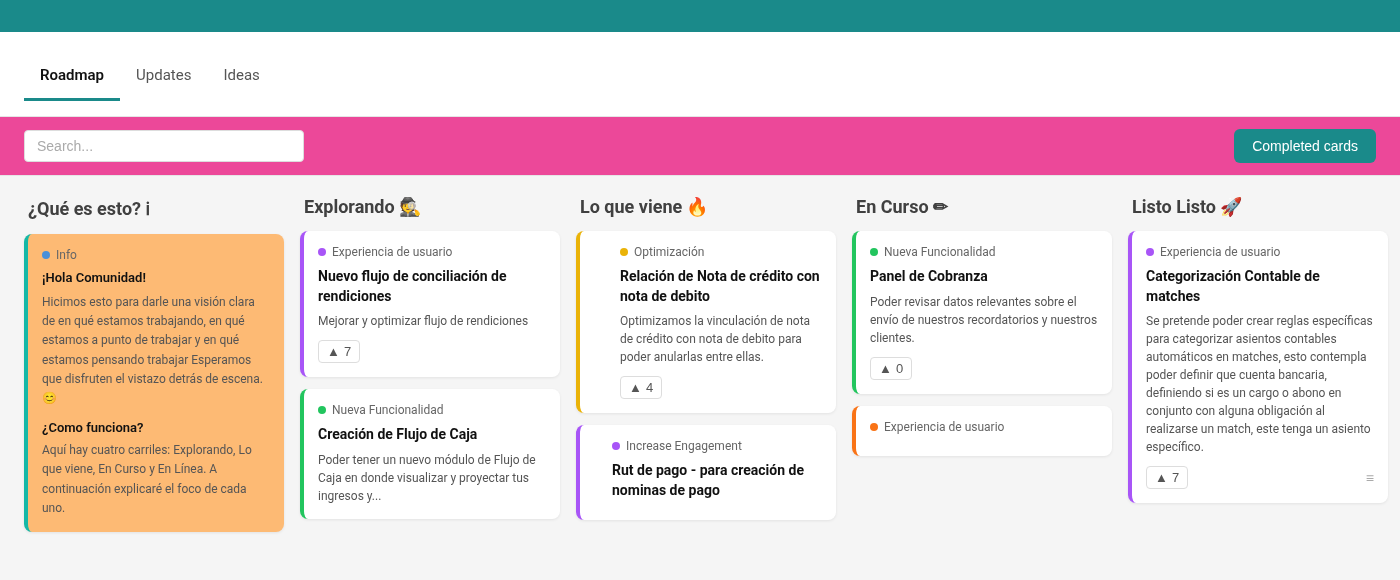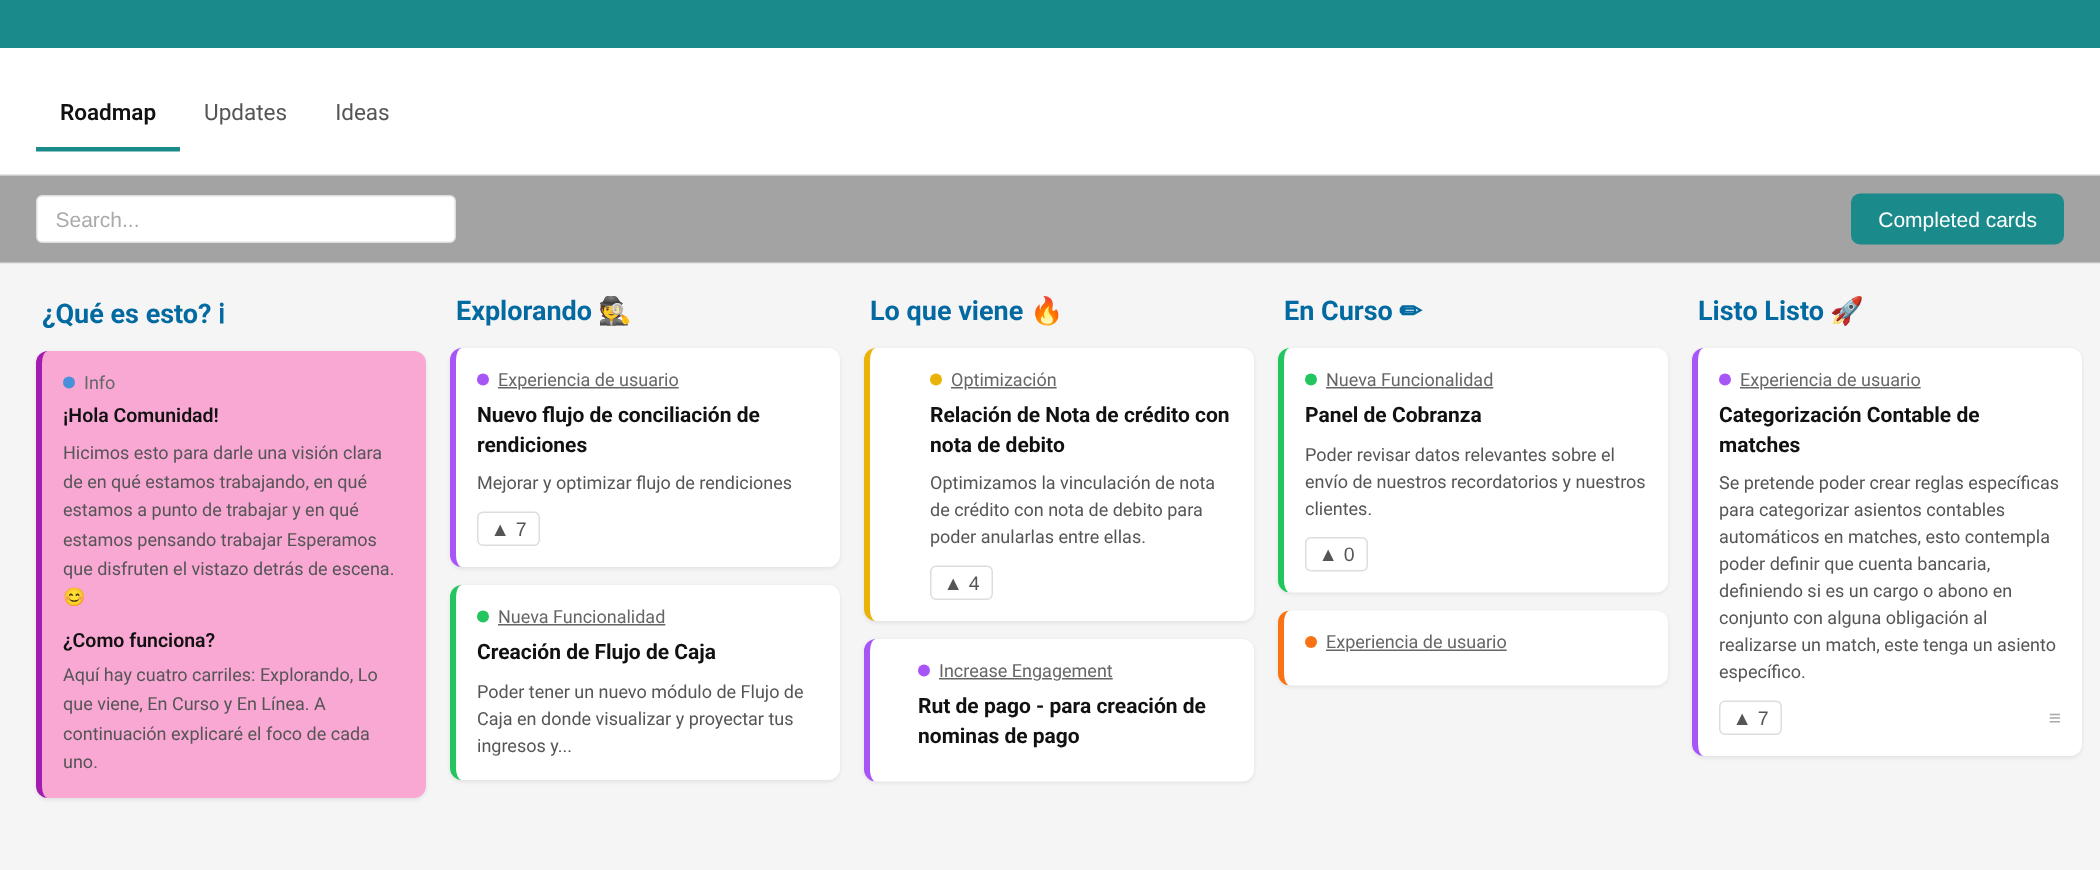--- a/index.html
+++ b/index.html
@@ -45,21 +45,21 @@
     }
     .nav-tab.active {
       color: #111;
       border-bottom: 3px solid #1a8a8a;
       font-weight: 600;
     }
 
     
     .toolbar {
       padding: 12px 24px;
-      background: #a3a3a3;
+      background: #ec4899;
       display: flex;
       align-items: center;
       justify-content: space-between;
       border-bottom: 1px solid #e5e5e5;
     }
     .search-input {
       border: 1px solid #ddd;
       border-radius: 4px;
       padding: 7px 12px;
       font-size: 14px;
@@ -89,21 +89,21 @@
     }
 
     
     .column {
       flex: 0 0 260px;
       min-width: 260px;
     }
     .column-header {
       font-size: 18px;
       font-weight: 700;
-      color: #0369a1;
+      color: #404040;
       margin-bottom: 14px;
       padding: 0 4px;
     }
     .cards-container {
       display: flex;
       flex-direction: column;
       gap: 12px;
     }
 
     
@@ -120,21 +120,21 @@
       gap: 6px;
       font-size: 12px;
       margin-bottom: 8px;
     }
     .badge-dot {
       width: 8px;
       height: 8px;
       border-radius: 50%;
       flex-shrink: 0;
     }
-    .badge-label { color: #666; font-size: 12px; text-decoration: underline; }
+    .badge-label { color: #666; font-size: 12px; }
     .card-title {
       font-size: 14px;
       font-weight: 700;
       color: #111;
       margin-bottom: 6px;
       line-height: 1.4;
     }
     .card-desc {
       font-size: 12px;
       color: #555;
@@ -159,24 +159,24 @@
       padding: 3px 8px;
     }
     .vote-count { font-weight: 500; }
     .list-icon {
       color: #aaa;
       font-size: 14px;
     }
 
     
     .info-card {
-      background: #f9a8d4;
+      background: #fdba74;
       border-radius: 8px;
       padding: 14px;
-      border-left: 4px solid #a21caf;
+      border-left: 4px solid #14b8a6;
       box-shadow: 0 1px 3px rgba(0,0,0,0.08);
     }
     .info-badge {
       display: flex;
       align-items: center;
       gap: 6px;
       margin-bottom: 8px;
     }
     .info-dot {
       width: 8px;

